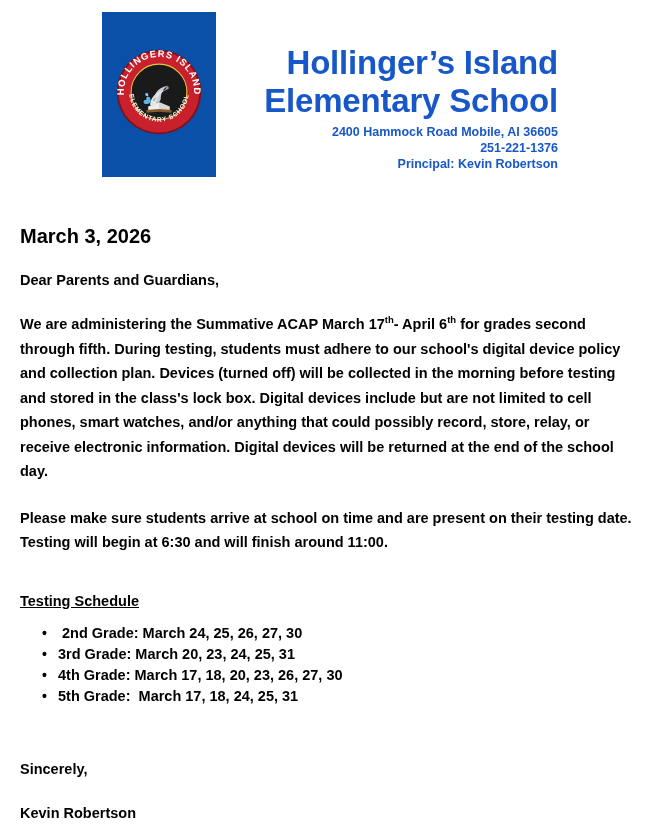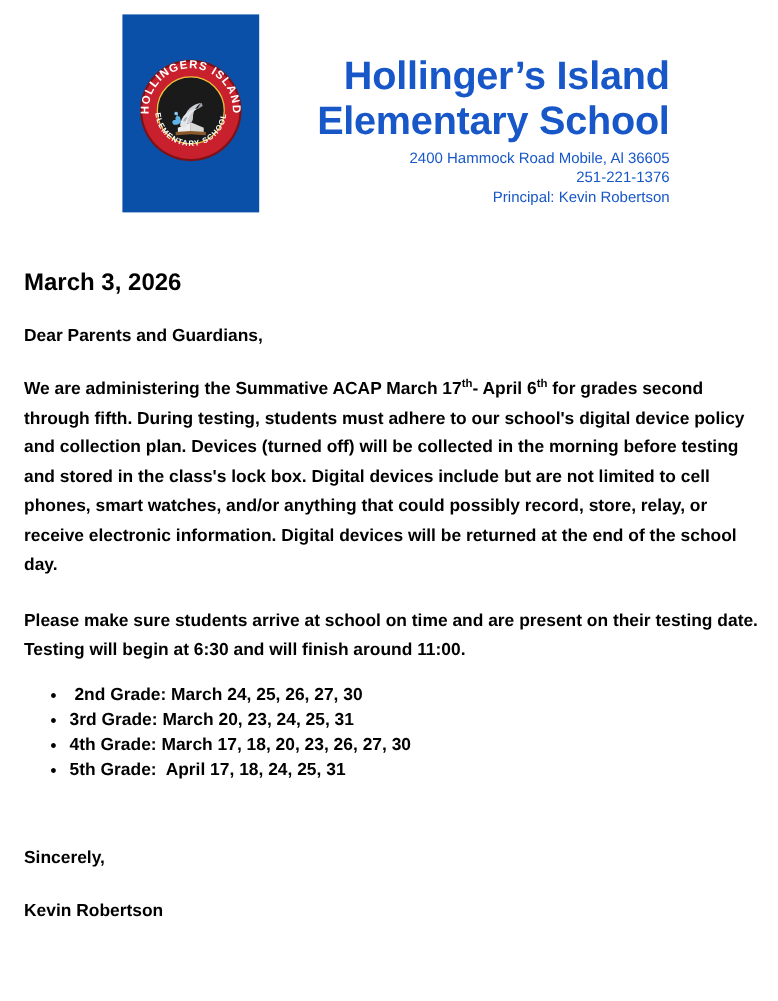--- a/index.html
+++ b/index.html
@@ -56,21 +56,21 @@
     white-space: nowrap;
   }
   .contact {
     margin-top: 4px;
     text-align: right;
   }
   .contact div {
     font-size: 12.5px;
     line-height: 16px;
     color: #1757C8;
-    font-weight: 400;
+    font-weight: 700;
   }
 
   
   .letter-body {
     position: absolute;
     left: 20px;
     top: 226px;
     width: 616px;
   }
   .date-line {
@@ -191,25 +191,28 @@
 <div class="letter-body">
 
   <div class="date-line">March 3, 2026</div>
 
   <div class="salutation">Dear Parents and Guardians,</div>
 
   <p class="para"><span>We are administering the Summative ACAP March 17</span><sup>th</sup><span>- April 6</span><sup>th</sup><span> for grades second through fifth. During testing, students must adhere to our school's digital device policy and collection plan. Devices (turned off) will be collected in the morning before testing and stored in the class's lock box. Digital devices include but are not limited to cell phones, smart watches, and/or anything that could possibly record, store, relay, or receive electronic information. Digital devices will be returned at the end of the school day.</span></p>
 
   <p class="para">Please make sure students arrive at school on time and are present on their testing date. Testing will begin at 6:30 and will finish around 11:00.</p>
 
+  <div>
+    <div class="section-heading">Testing Schedule</div>
+  </div>
 
   <ul class="schedule">
     <li> 2nd Grade: March 24, 25, 26, 27, 30</li>
     <li>3rd Grade: March 20, 23, 24, 25, 31</li>
     <li>4th Grade: March 17, 18, 20, 23, 26, 27, 30</li>
-    <li>5th Grade:  April 17, 18, 24, 25, 31</li>
+    <li>5th Grade:  March 17, 18, 24, 25, 31</li>
   </ul>
 
   <div class="signoff">Sincerely,</div>
 
   <div class="signer">Kevin Robertson</div>
 
 </div>
 
 </body></html>

